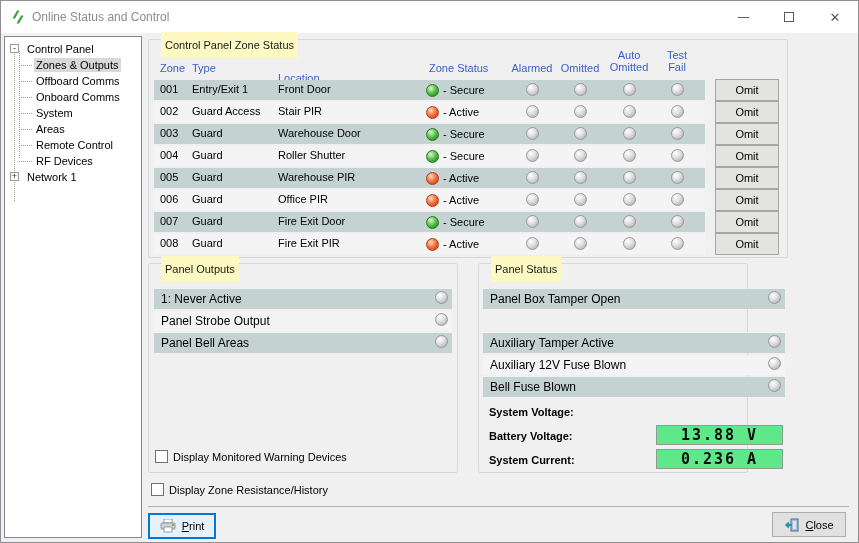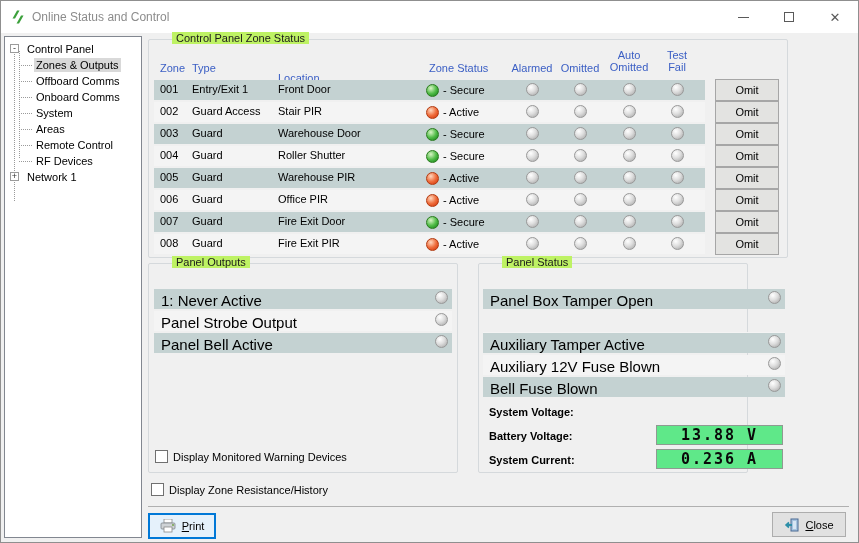--- a/index.html
+++ b/index.html
@@ -21,21 +21,21 @@
   .tree { position:absolute; left:3px; top:35px; width:138px; height:502px; background:#ffffff; border:1px solid #828790; }
   .tree-row { position:absolute; height:16px; line-height:16px; white-space:nowrap; }
   .expander { position:absolute; width:9px; height:9px; border:1px solid #9b9b9b; background:#fff; font-size:9px; line-height:7px; text-align:center; color:#333; }
   .tree-label { font-size:11px; color:#000; padding:1px 2px; }
   .tree-label.selected { background:#d9d9d9; }
   .tree-vline { position:absolute; border-left:1px dotted #9a9a9a; }
   .tree-hstub { position:absolute; border-top:1px dotted #9a9a9a; width:13px; }
 
   
   .groupbox { position:absolute; border:1px solid #d5d9dc; border-radius:2px; }
-  .gb-label { position:absolute; top:-8px; left:23px; background:#bef264; padding:0 4px; font-size:11px; color:#1a1a1a; }
+  .gb-label { position:absolute; top:-8px; left:12px; background:#fef9c3; padding:7px 4px; font-size:11px; color:#1a1a1a; }
 
   
   .hdr { position:absolute; color:#3a5ec4; font-size:11px; }
   .hdr-c { text-align:center; transform:translateX(-50%); }
   .zrow { position:absolute; left:5px; width:551px; height:20px; }
   .row-teal { background:#c4d2d2; }
   .row-white { background:#f4f4f4; }
   .zrow span.cell { position:absolute; top:3px; font-size:11px; color:#000; white-space:nowrap; }
   .c-zone { left:6px; } .c-type { left:38px; } .c-loc { left:124px; }
   .c-status { left:272px; }
@@ -43,21 +43,21 @@
   .led-grey  { background:radial-gradient(circle at 35% 30%, #ffffff, #dedede 45%, #b3b3b3 85%); border:1px solid #999; }
   .led-green { background:radial-gradient(circle at 35% 30%, #d9f4c6, #53bd49 50%, #1f8c1f 88%); border:1px solid #2a7a1e; }
   .led-red   { background:radial-gradient(circle at 35% 30%, #ffd8bf, #ef6f3e 50%, #d83c10 88%); border:1px solid #b23a10; }
   .status-text { font-size:11px; vertical-align:middle; margin-left:4px; }
   .led-cell { position:absolute; top:3px; }
   .lp-alarmed { left:372px; } .lp-omitted { left:420px; } .lp-auto { left:469px; } .lp-test { left:517px; }
   .omit-btn { position:absolute; left:566px; width:64px; height:22px; background:#e3e3e1; border:1px solid #a6a6a6; font-size:11px; font-family:inherit; color:#000; }
 
   
   .srow { position:absolute; height:20px; }
-  .srow .srow-label { position:absolute; left:7px; top:3px; font-size:15px; color:#000; white-space:nowrap; }
+  .srow .srow-label { position:absolute; left:7px; top:3px; font-size:12px; color:#000; white-space:nowrap; }
   .srow .led { position:absolute; right:4px; top:2px; }
 
   
   .reading-label { position:absolute; font-weight:bold; font-size:11px; color:#000; }
   .lcd { position:absolute; width:127px; height:20px; background:#5fe889; border:1px solid #8f9a92; color:#0a0a0a;
          font-family:"DejaVu Sans Mono",monospace; font-weight:bold; font-size:15px; letter-spacing:2px;
          display:flex; align-items:center; justify-content:center; }
 
   
   .checkline { position:absolute; display:flex; align-items:center; gap:5px; }
@@ -249,21 +249,21 @@
     <span class="gb-label">Panel Outputs</span>
     <div class="srow row-teal" style="left:5px; top:25px; width:298px;">
       <span class="srow-label">1: Never Active</span>
       <span class="led led-grey"></span>
     </div>
     <div class="srow row-white" style="left:5px; top:47px; width:298px;">
       <span class="srow-label">Panel Strobe Output</span>
       <span class="led led-grey"></span>
     </div>
     <div class="srow row-teal" style="left:5px; top:69px; width:298px;">
-      <span class="srow-label">Panel Bell Active</span>
+      <span class="srow-label">Panel Bell Areas</span>
       <span class="led led-grey"></span>
     </div>
     <div class="checkline" style="left:6px; top:186px;">
       <span class="checkbox"></span>
       <span class="check-label">Display Monitored Warning Devices</span>
     </div>
   </div>
 
   <div class="groupbox" style="left:477px; top:262px; width:270px; height:210px;">
     <span class="gb-label">Panel Status</span>

